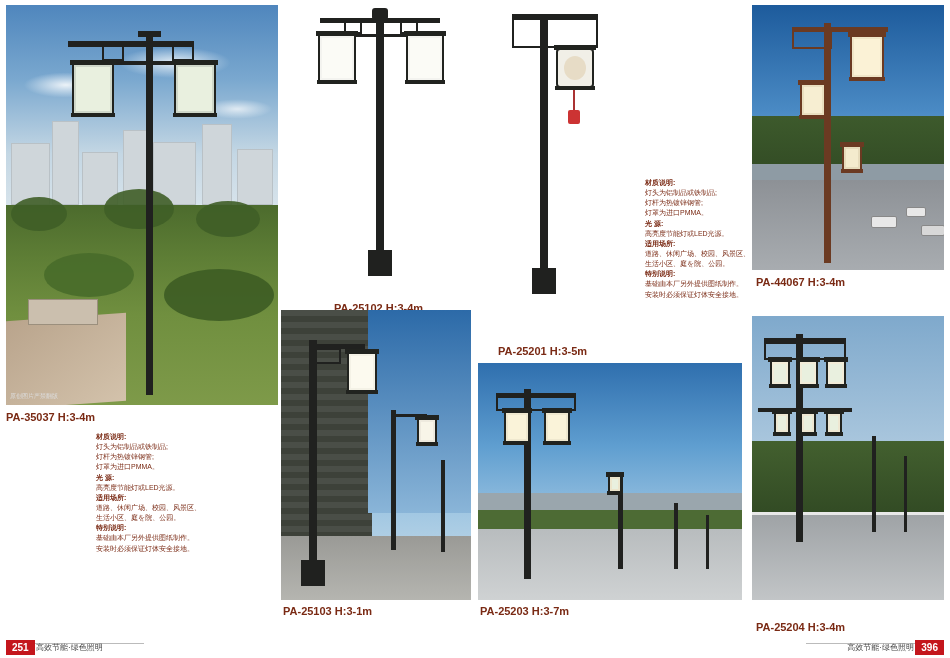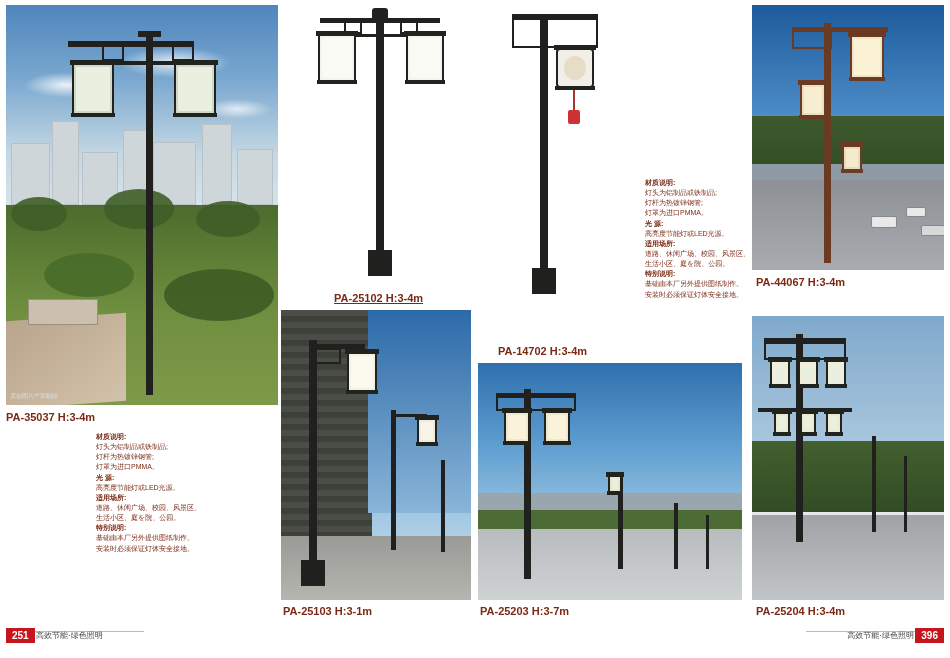--- a/index.html
+++ b/index.html
@@ -89,21 +89,21 @@
     background: linear-gradient(to bottom, #9fa3a6, #c2c5c7); }
   #photo7 .trees { position:absolute; left:0; bottom:26%; width:100%; height:30%;
     background: linear-gradient(to bottom, #43602f, #2f4722); }
 
   
   .spec { position: absolute; font-size: 7px; line-height: 1.45; color: #7a2a14; width: 150px; }
   .spec .hd { color:#7a2a14; font-weight:bold; }
   .spec .ln { color:#7a2a14; }
 
   
-  .footer-bar { position:absolute; bottom:12px; left:0; width:100%; height:22px; }
+  .footer-bar { position:absolute; bottom:0; left:0; width:100%; height:22px; }
   .pg { position:absolute; bottom:3px; background:#c4161c; color:#fff;
         font-size:10px; font-weight:bold; padding:2px 6px; }
   .pg-l { left:6px; }
   .pg-r { right:6px; }
   .ft-txt { position:absolute; bottom:5px; font-size:8px; color:#444; }
   .ft-l { left:36px; }
   .ft-r { right:36px; }
   .rule { position:absolute; bottom:14px; height:1px; background:#bbb; }
 </style>
 </head>
@@ -179,36 +179,36 @@
       <div class="cap"></div>
         <div class="glow" style="background:#fbfbf6;"></div>
         <div class="base"></div>
     </div>
     <div class="lantern" style="left:110px;top:34px; width:38px; height:48px; background:#f3f3ef;">
       <div class="cap"></div>
         <div class="glow" style="background:#fbfbf6;"></div>
         <div class="base"></div>
     </div>
   </div>
-  <div class="caption" style="left:334px; top:292px;text-decoration:underline;">PA-25102  H:3-4m</div>
+  <div class="caption" style="left:334px; top:302px;">PA-25102  H:3-4m</div>
 
   <div class="photo" id="photo3">
     <div class="pole" style="left:46px; top:14px; width:8px; height:280px;"></div>
     <div class="pole" style="left:38px; top:268px; width:24px; height:26px;"></div>
     <div class="arm" style="left:18px; top:14px; width:86px; height:5px;"></div>
     <div class="bracket" style="left:18px; top:18px; width:86px; height:30px;"></div>
     <div class="lantern" style="left:62px; top:48px; width:38px; height:40px; background:#f1efe7; border-radius:4px;">
       <div class="cap"></div>
       <div class="glow" style="background:#e7dcc6; border-radius:50%; inset:6px;"></div>
       <div class="base"></div>
     </div>
     <div style="position:absolute; left:79px; top:90px; width:2px; height:22px; background:#a33;"></div>
     <div style="position:absolute; left:74px; top:110px; width:12px; height:14px; background:#c33; border-radius:2px;"></div>
   </div>
-  <div class="caption" style="left:498px; top:345px;">PA-14702  H:3-4m</div>
+  <div class="caption" style="left:498px; top:345px;">PA-25201  H:3-5m</div>
 
   <div class="spec" style="left:645px; top:178px;">
     <div class="hd">材质说明:</div>
     <div class="ln">灯头为铝制品或铁制品;</div>
     <div class="ln">灯杆为热镀锌钢管;</div>
     <div class="ln">灯罩为进口PMMA。</div>
     <div class="hd">光    源:</div>
     <div class="ln">高亮度节能灯或LED光源。</div>
     <div class="hd">适用场所:</div>
     <div class="ln">道路、休闲广场、校园、风景区、</div>
@@ -339,21 +339,21 @@
         <div class="base"></div>
     </div>
     <div class="lantern" style="left:74px; top:96px; width:16px; height:22px; background:#eee7d2;">
       <div class="cap"></div>
         <div class="glow"></div>
         <div class="base"></div>
     </div>
     <div class="pole" style="left:120px; top:120px; width:4px; height:96px;"></div>
     <div class="pole" style="left:152px; top:140px; width:3px; height:76px;"></div>
   </div>
-  <div class="caption" style="left:756px; top:605px;text-align:right;">PA-25204  H:3-4m</div>
+  <div class="caption" style="left:756px; top:621px;text-align:right;">PA-25204  H:3-4m</div>
 
   <div class="footer-bar">
     <div class="rule" style="left:34px; width:110px;"></div>
     <div class="rule" style="right:34px; width:110px;"></div>
     <div class="pg pg-l">251</div>
     <div class="ft-txt ft-l">高效节能·绿色照明</div>
     <div class="pg pg-r">396</div>
     <div class="ft-txt ft-r">高效节能·绿色照明</div>
   </div>
 

